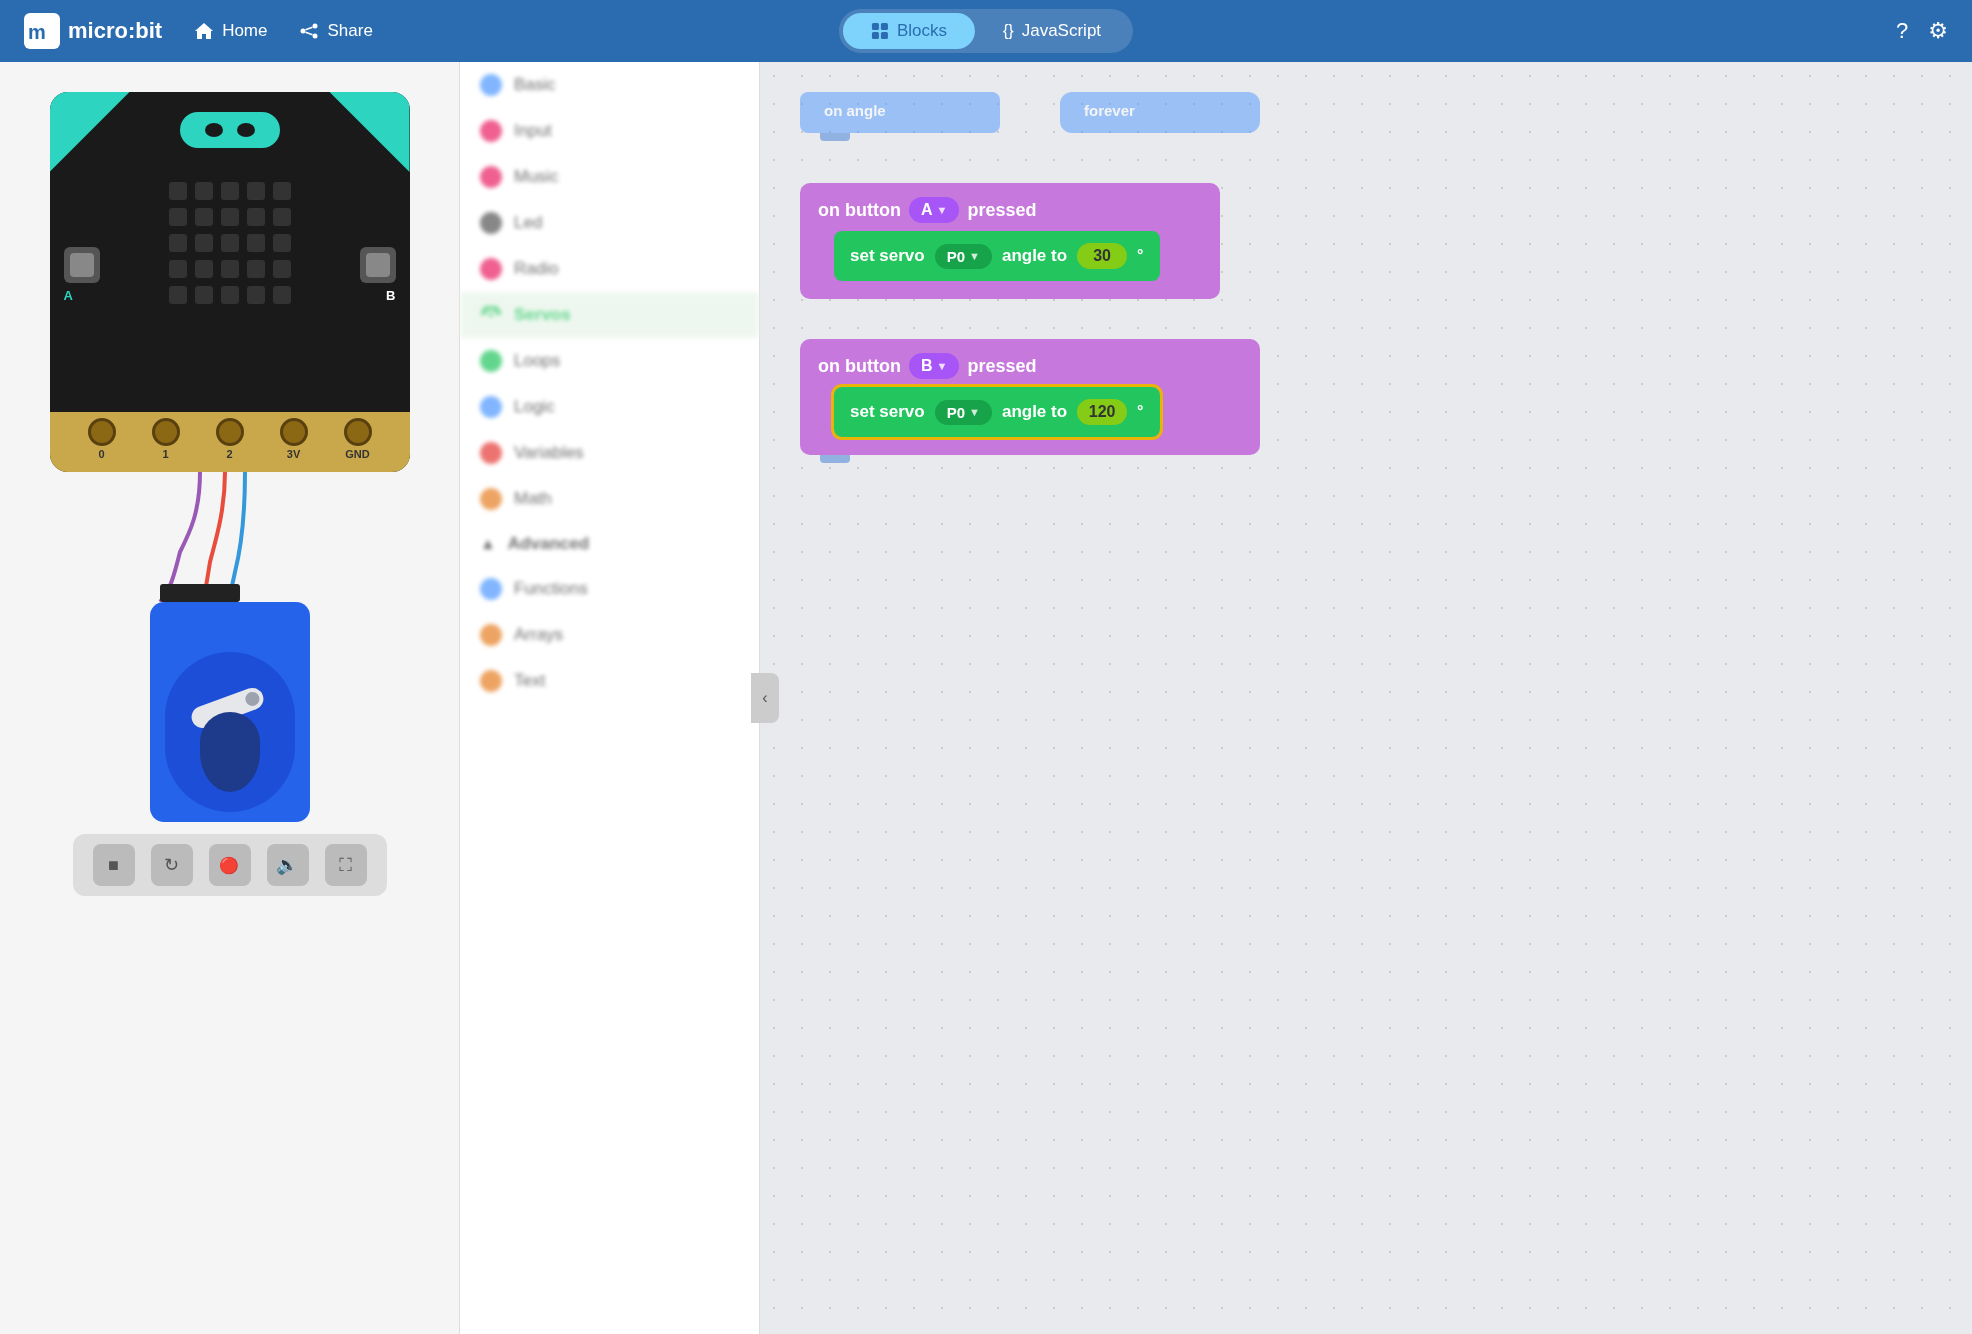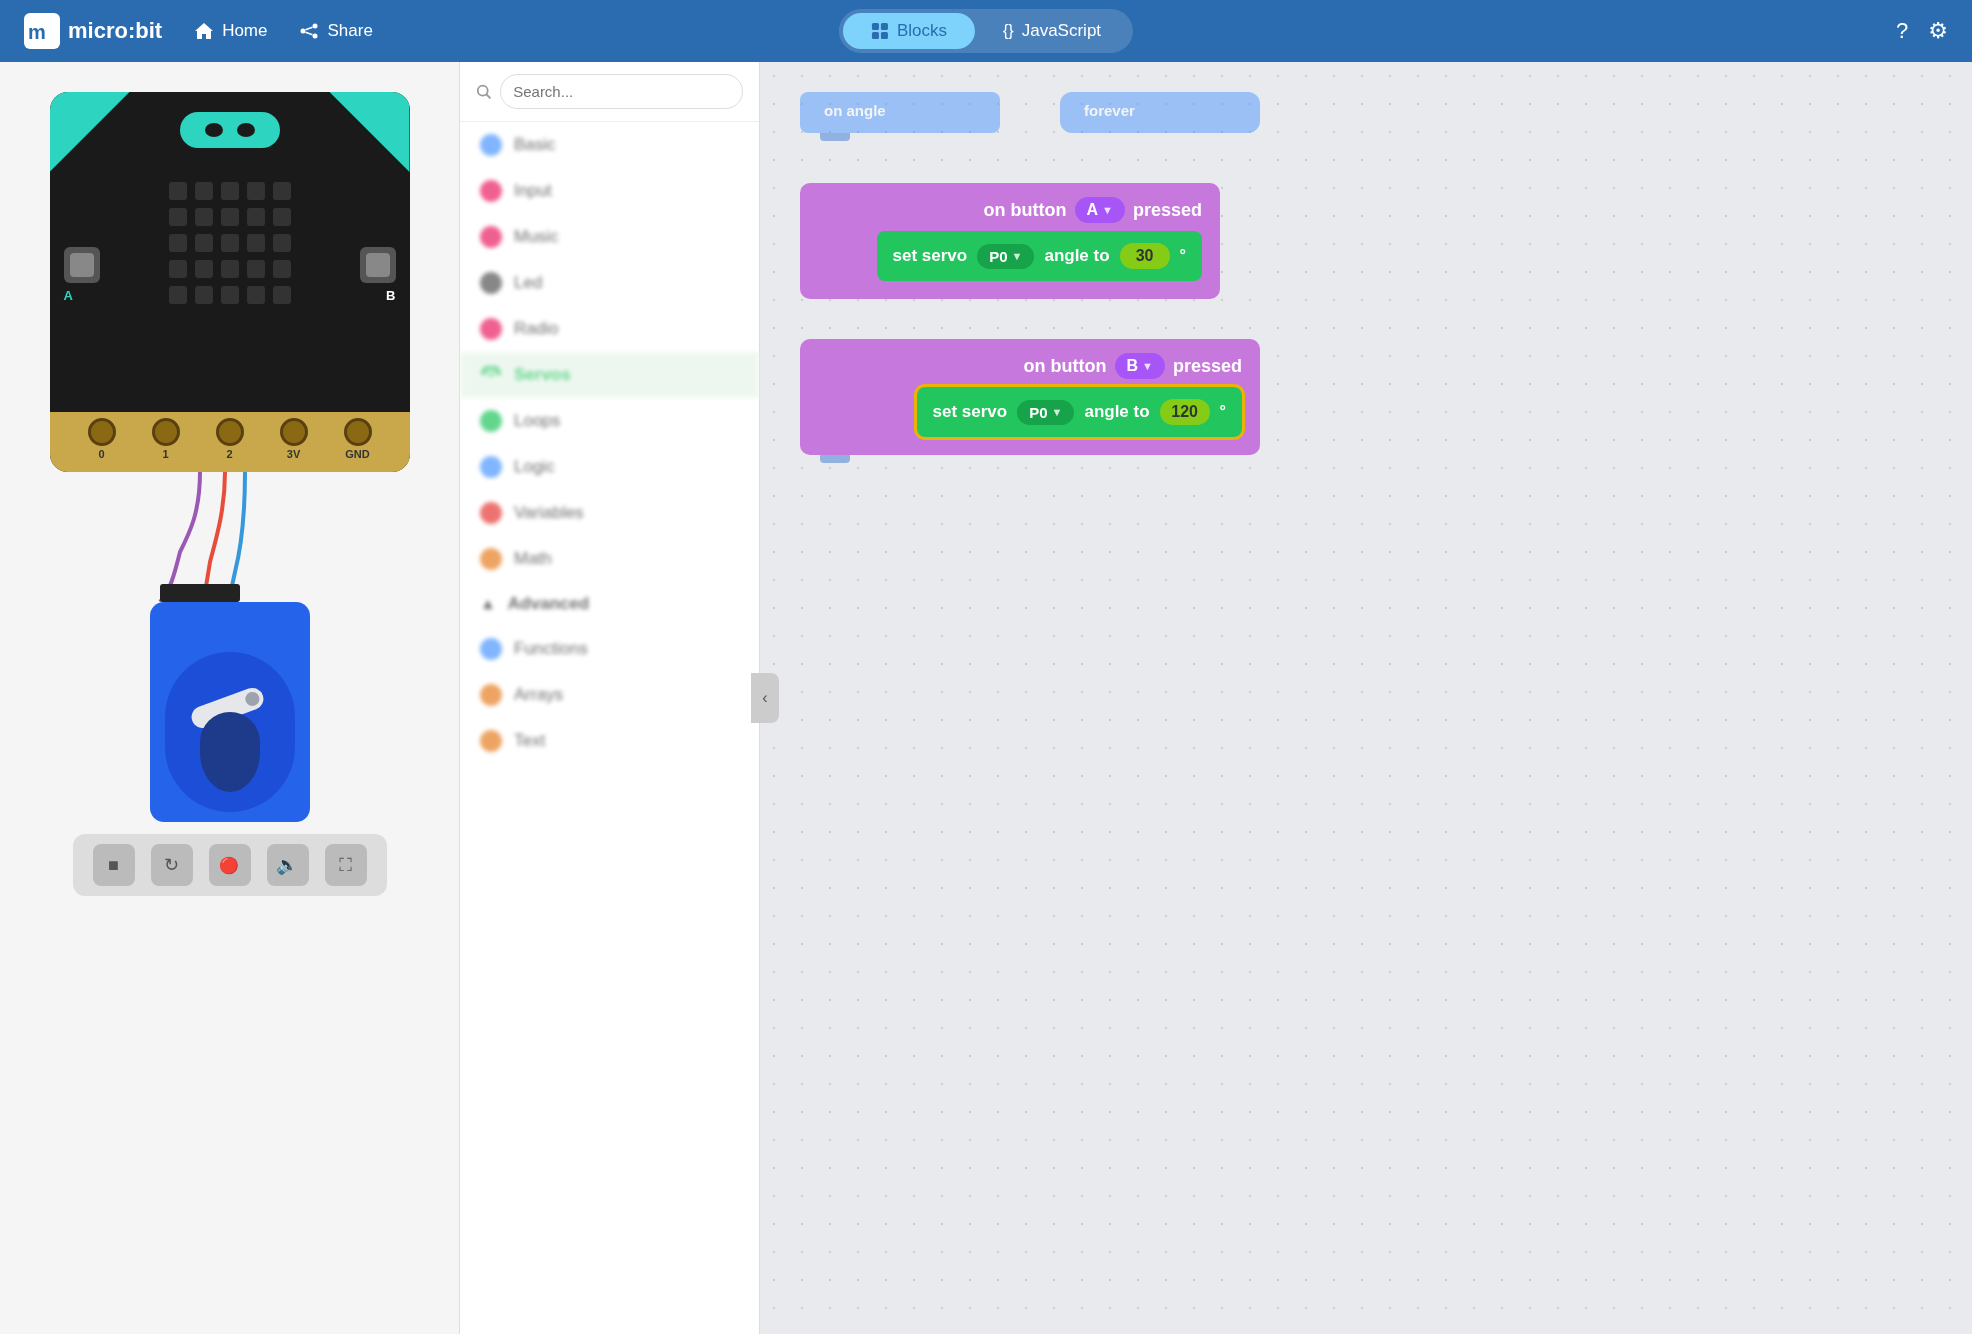--- a/index.html
+++ b/index.html
@@ -342,21 +342,20 @@
     
     .event-block {
       background: #c678dd;
       border-radius: 10px;
       padding: 14px 18px 18px 18px;
       display: inline-flex;
       flex-direction: column;
       gap: 8px;
       min-width: 420px;
       position: relative;
-      align-items: flex-end;
     }
     .event-header {
       display: flex;
       align-items: center;
       gap: 8px;
       color: white;
       font-size: 18px;
       font-weight: bold;
     }
     .button-dropdown {
@@ -380,20 +379,21 @@
     .action-block {
       background: #22c55e;
       border-radius: 8px;
       padding: 12px 16px;
       display: flex;
       align-items: center;
       gap: 10px;
       color: white;
       font-size: 17px;
       font-weight: bold;
+      margin-left: 16px;
       width: fit-content;
     }
     .action-block.selected {
       outline: 3px solid #eab308;
     }
     .pin-dropdown {
       background: #16a34a;
       border-radius: 16px;
       padding: 4px 12px;
       color: white;
@@ -603,27 +603,20 @@
       <button class="sim-btn">
         <span>🔉</span>
       </button>
       <button class="sim-btn">
         <span>⛶</span>
       </button>
     </div>
   </div>
 
   <div class="toolbox">
-    <div class="search-bar">
-      <svg width="18" height="18" viewBox="0 0 18 18" fill="none">
-        <circle cx="7.5" cy="7.5" r="5.5" stroke="#999" stroke-width="2"></circle>
-        <line x1="11.5" y1="11.5" x2="16" y2="16" stroke="#999" stroke-width="2"></line>
-      </svg>
-      <input class="search-input" type="text" placeholder="Search..." style="">
-    </div>
     <div class="toolbox-items">
       <div class="toolbox-item">
         <div class="toolbox-dot" style="background:#4c97ff;"></div>
         <span>Basic</span>
       </div>
       <div class="toolbox-item">
         <div class="toolbox-dot" style="background:#e91e63;"></div>
         <span>Input</span>
       </div>
       <div class="toolbox-item">

